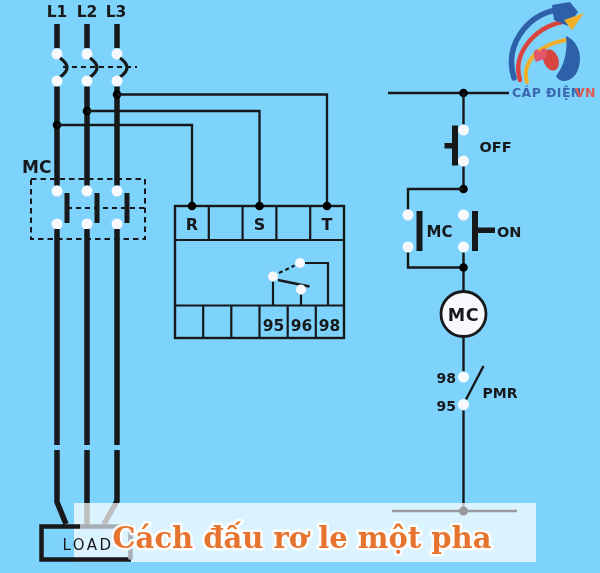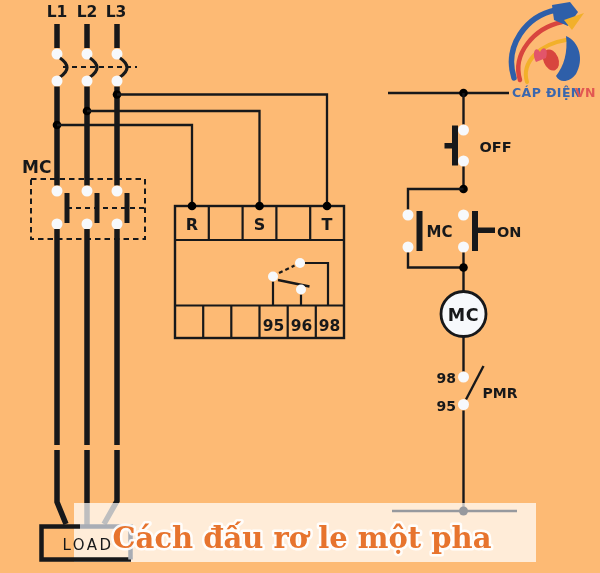--- a/index.html
+++ b/index.html
@@ -1,19 +1,19 @@
 <!DOCTYPE html>
 <html><head>
 <meta charset="utf-8">
 <style>
   html,body{margin:0;padding:0;}
   #stage{
     position:relative;
     width:600px;height:573px;
-    background:#fdba74;
+    background:#7dd3fc;
     font-family:"DejaVu Sans","Liberation Sans",sans-serif;
     overflow:hidden;
   }
   svg{display:block;}
   text{fill:#17181a;}
   .lbl{font-family:"DejaVu Sans","Liberation Sans",sans-serif;}
   .wire{stroke:#17181a;fill:none;}
   .thick{stroke-width:5.5;}
   .thin{stroke-width:2.3;}
   .sym{stroke-width:2.4;fill:#F7F9FC;}

